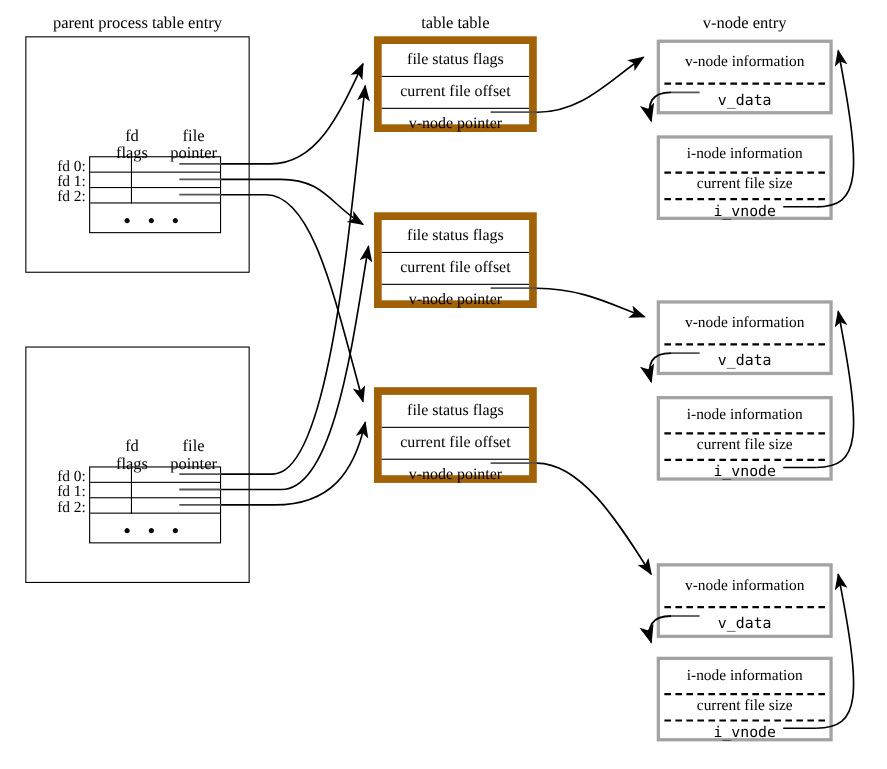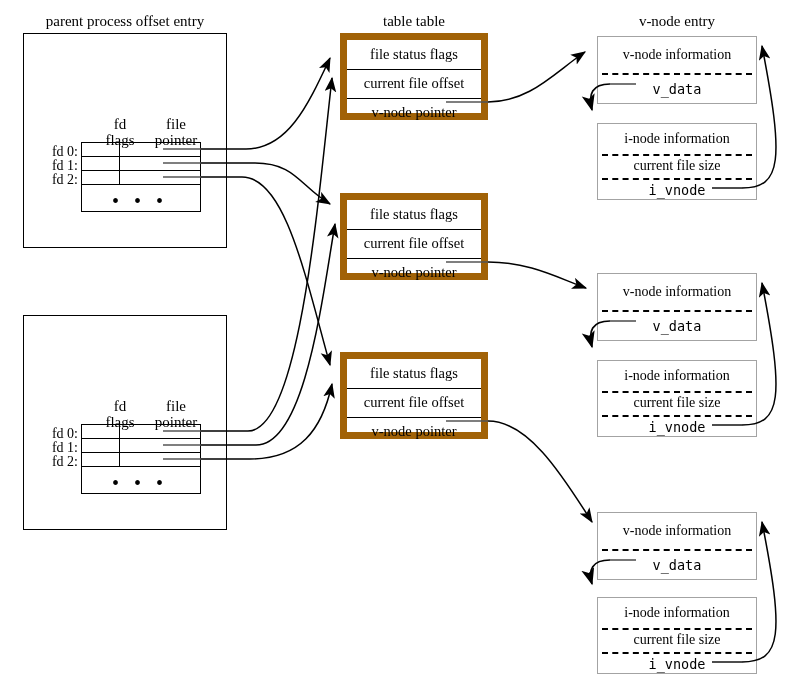--- a/index.html
+++ b/index.html
@@ -101,21 +101,21 @@
   .ftsep {
     position: absolute;
     left: 0;
     width: 100%;
     height: 0;
     border-top: 1px solid #000;
   }
   .vnbox {
     position: absolute;
     box-sizing: border-box;
-    border: 1px solid #a3a3a3;
+    border: 3px solid #a3a3a3;
     background: transparent;
   }
   .vncell {
     position: absolute;
     left: 0;
     width: 100%;
     box-sizing: border-box;
     font-size: 14px;
     text-align: center;
     color: #000;
@@ -133,21 +133,21 @@
     right: 4px;
     height: 0;
     border-top: 2px dashed #000;
   }
 </style>
 </head>
 <body>
 
 <div id="canvas">
 
-  <div class="ttl" style="left:23px; top:14px; width:204px;">parent process offset entry</div>
+  <div class="ttl" style="left:23px; top:14px; width:204px;">parent process table entry</div>
 
 
   <div class="ttl" style="left:340px; top:14px; width:148px;">table table</div>
 
   <div class="ttl" style="left:597px; top:14px; width:160px;">v-node entry</div>
 
   <div class="outerbox" style="left:23px; top:33px; width:204px; height:215px;"></div>
 
   <div class="colhdr" style="left:94px; top:117px; width:52px;">
     <span>fd</span><br>

